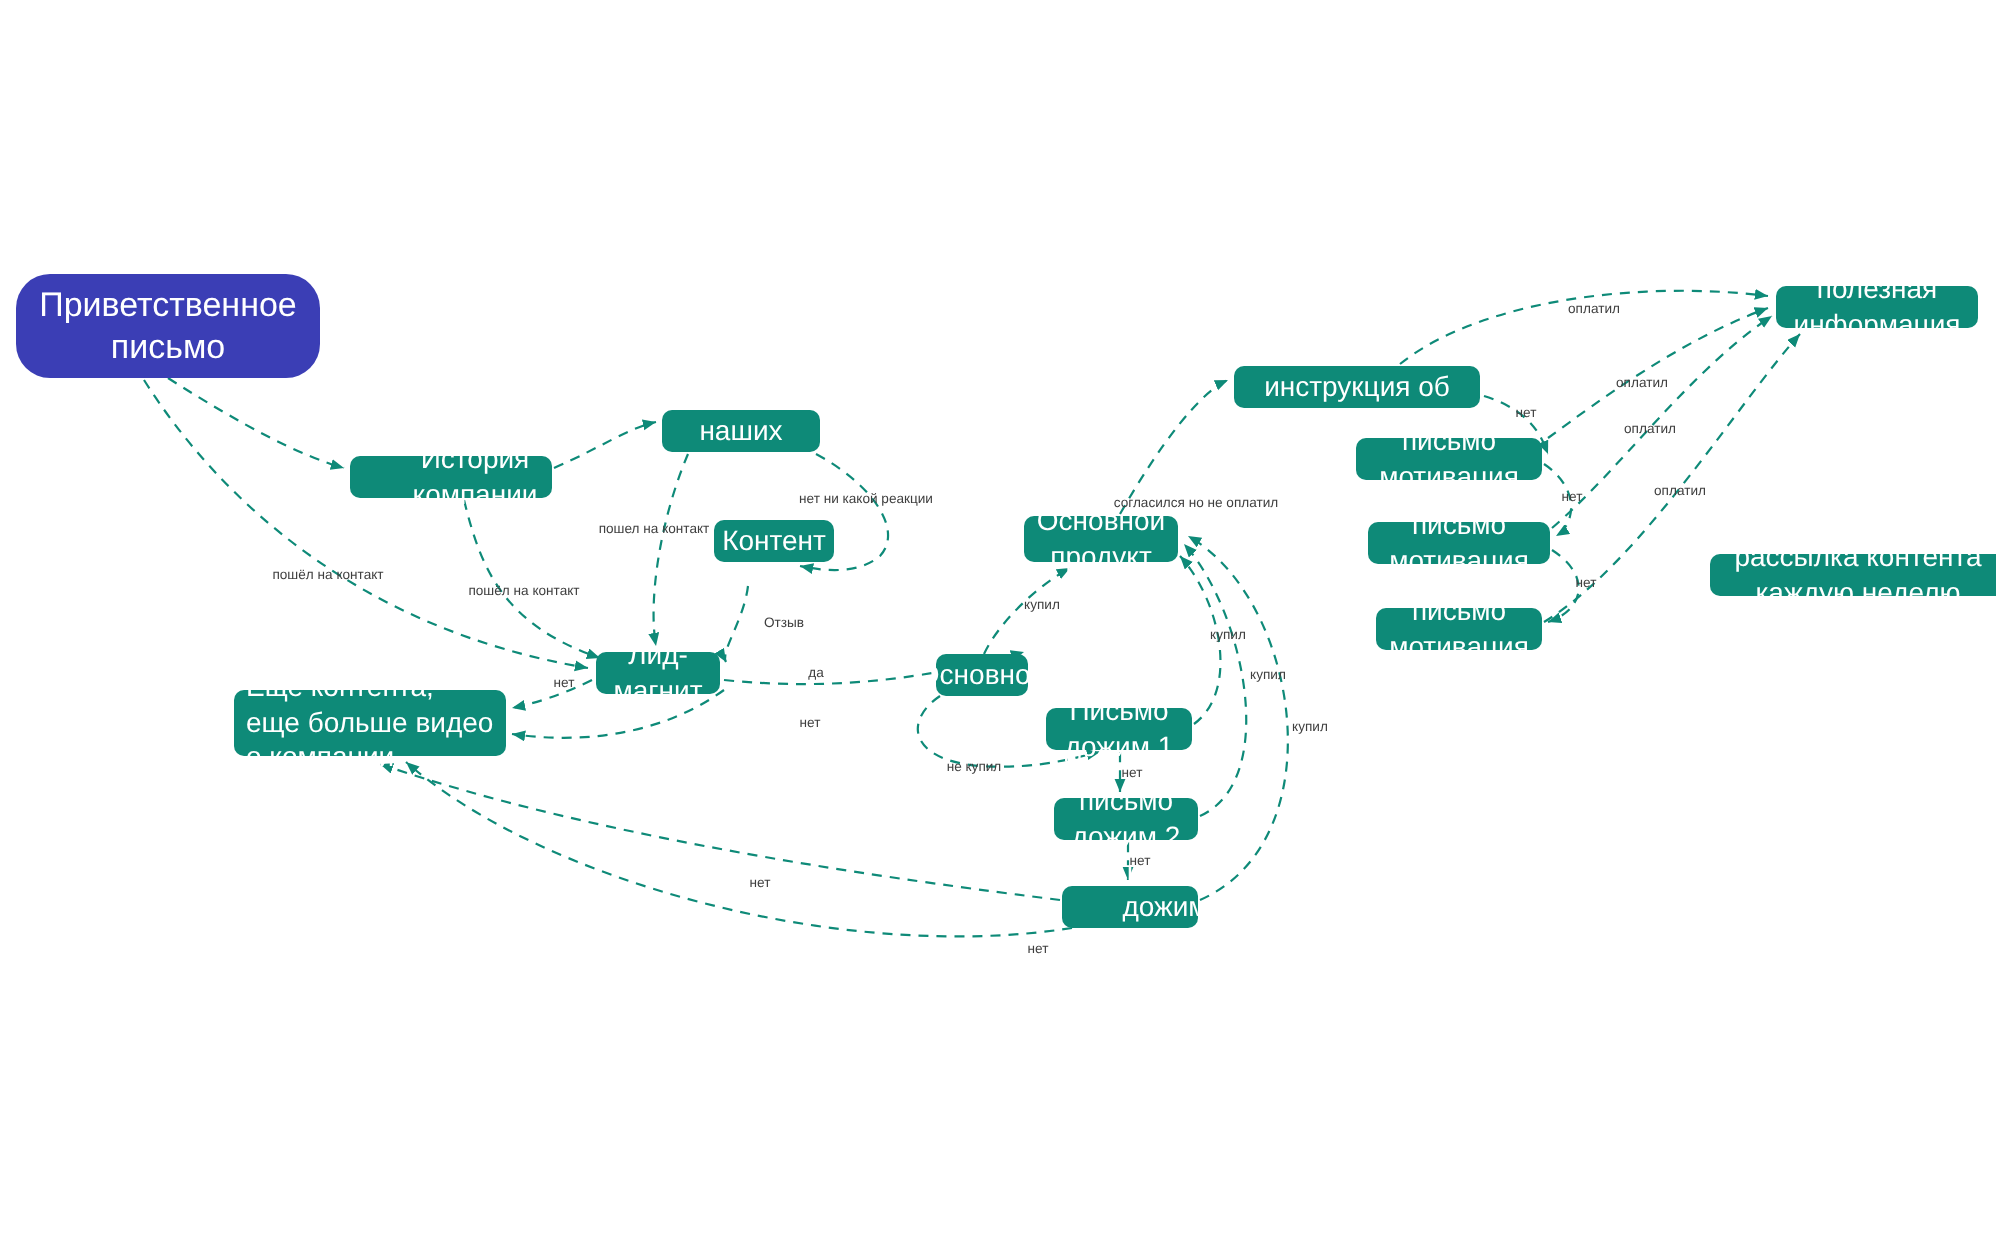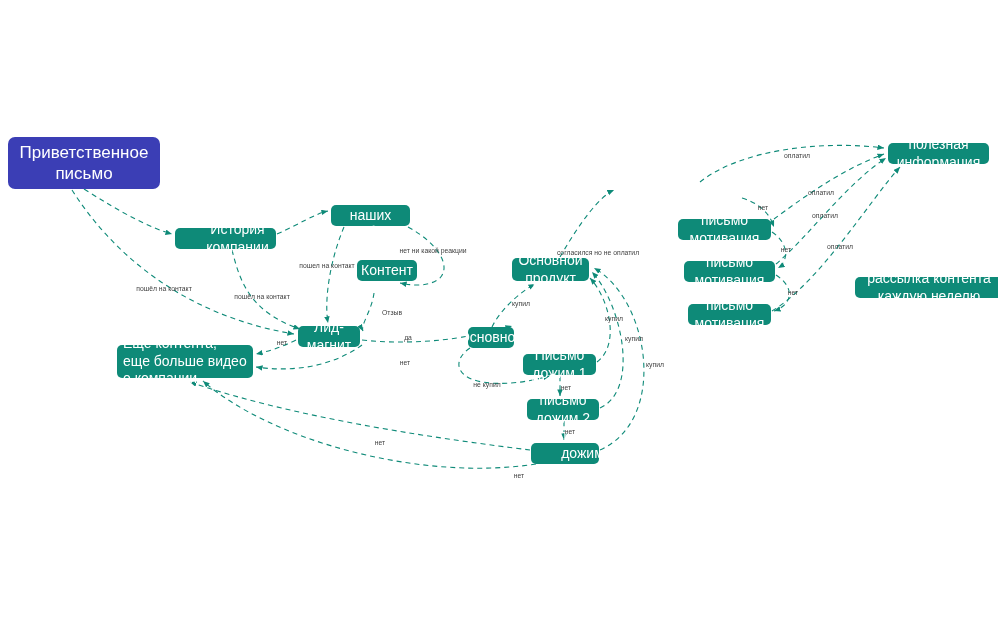--- a/index.html
+++ b/index.html
@@ -43,21 +43,21 @@
     padding: 3px 6px;
   }
   .node.teal.left-align {
     justify-content: flex-start;
     text-align: left;
   }
   .node.blue {
     background: #3b3eb5;
     font-size: 17px;
     padding: 6px 10px;
-    border-radius: 7px;
+    border-radius: 17px;
   }
   .edge-label {
     position: absolute;
     font-size: 6.8px;
     color: #3f3f3f;
     white-space: nowrap;
     transform: translate(-50%, -50%);
     background: transparent;
   }
 </style>
@@ -167,20 +167,23 @@
   </div>
 
   <div class="node teal" style="left:527px; top:399px; width:72px; height:21px;">
     <span>письмо дожим 2</span>
   </div>
 
   <div class="node teal" style="left:531px; top:443px; width:68px; height:21px;padding-left:41px;">
     <span>письмо дожим 3</span>
   </div>
 
+  <div class="node teal" style="left:617px; top:183px; width:123px; height:21px;">
+    <span>письмо инструкция об оплате</span>
+  </div>
 
   <div class="node teal" style="left:678px; top:219px; width:93px; height:21px;">
     <span>письмо мотивация</span>
   </div>
 
   <div class="node teal" style="left:684px; top:261px; width:91px; height:21px;">
     <span>письмо мотивация</span>
   </div>
 
   <div class="node teal" style="left:688px; top:304px; width:83px; height:21px;">

